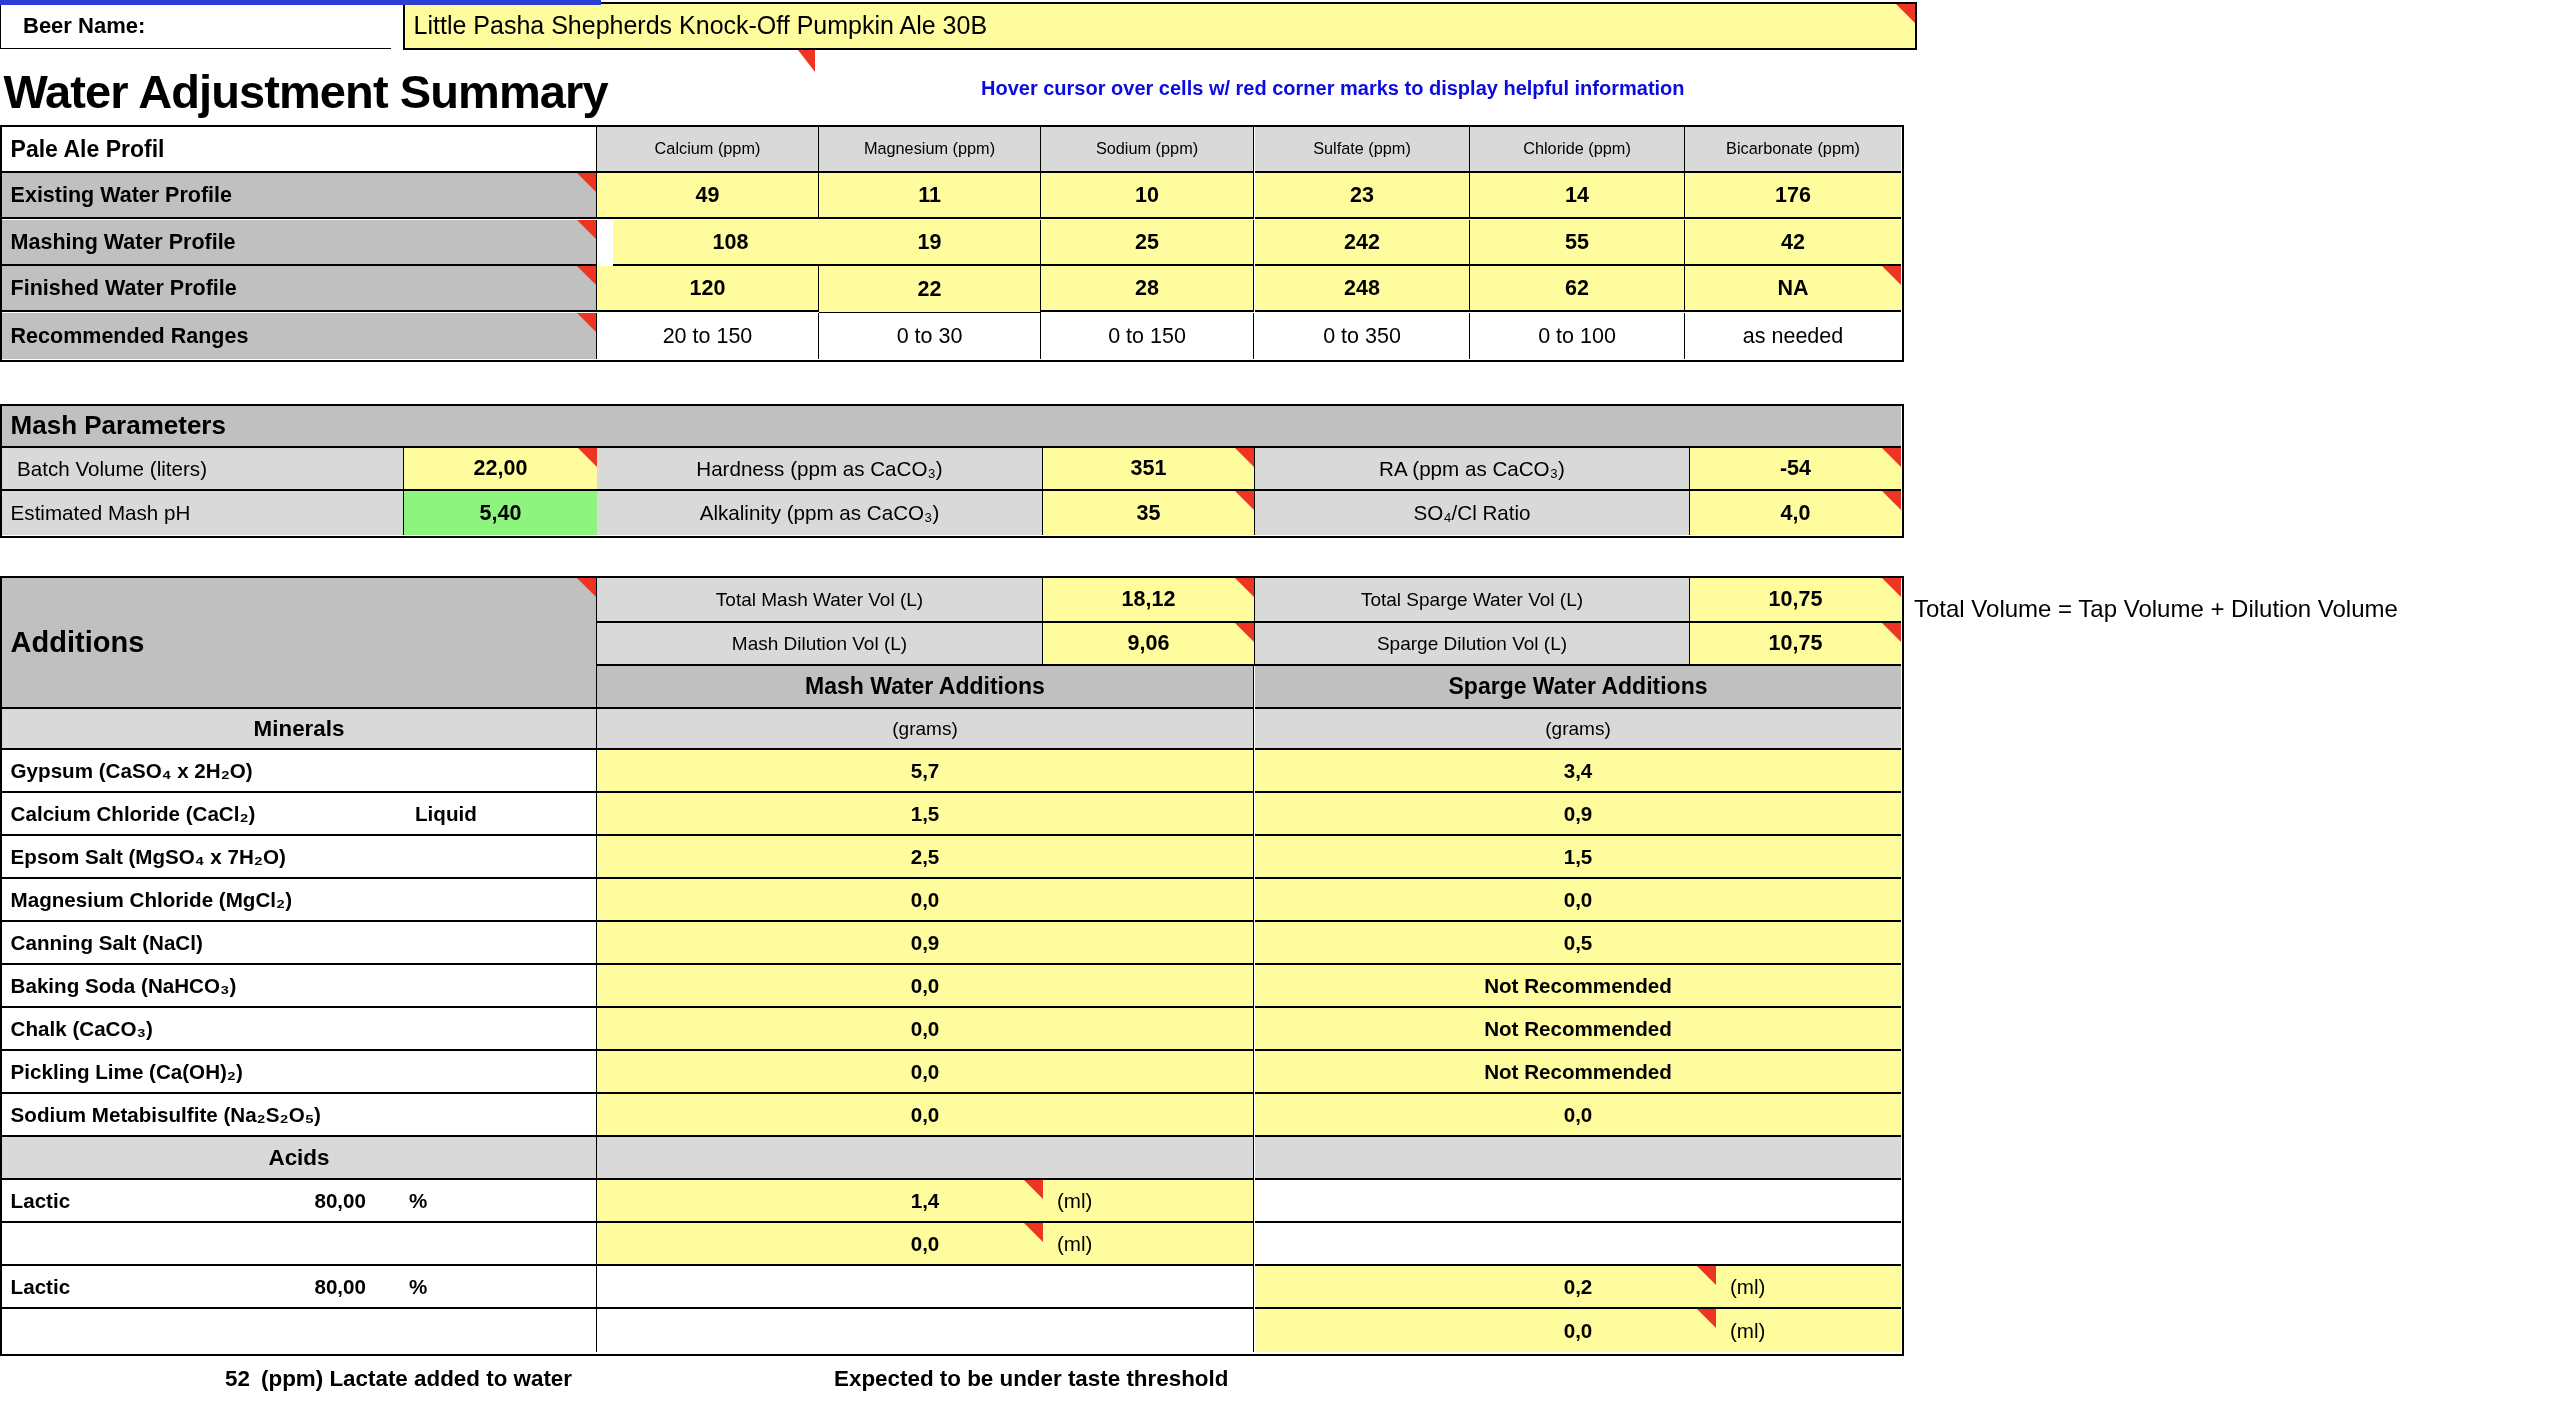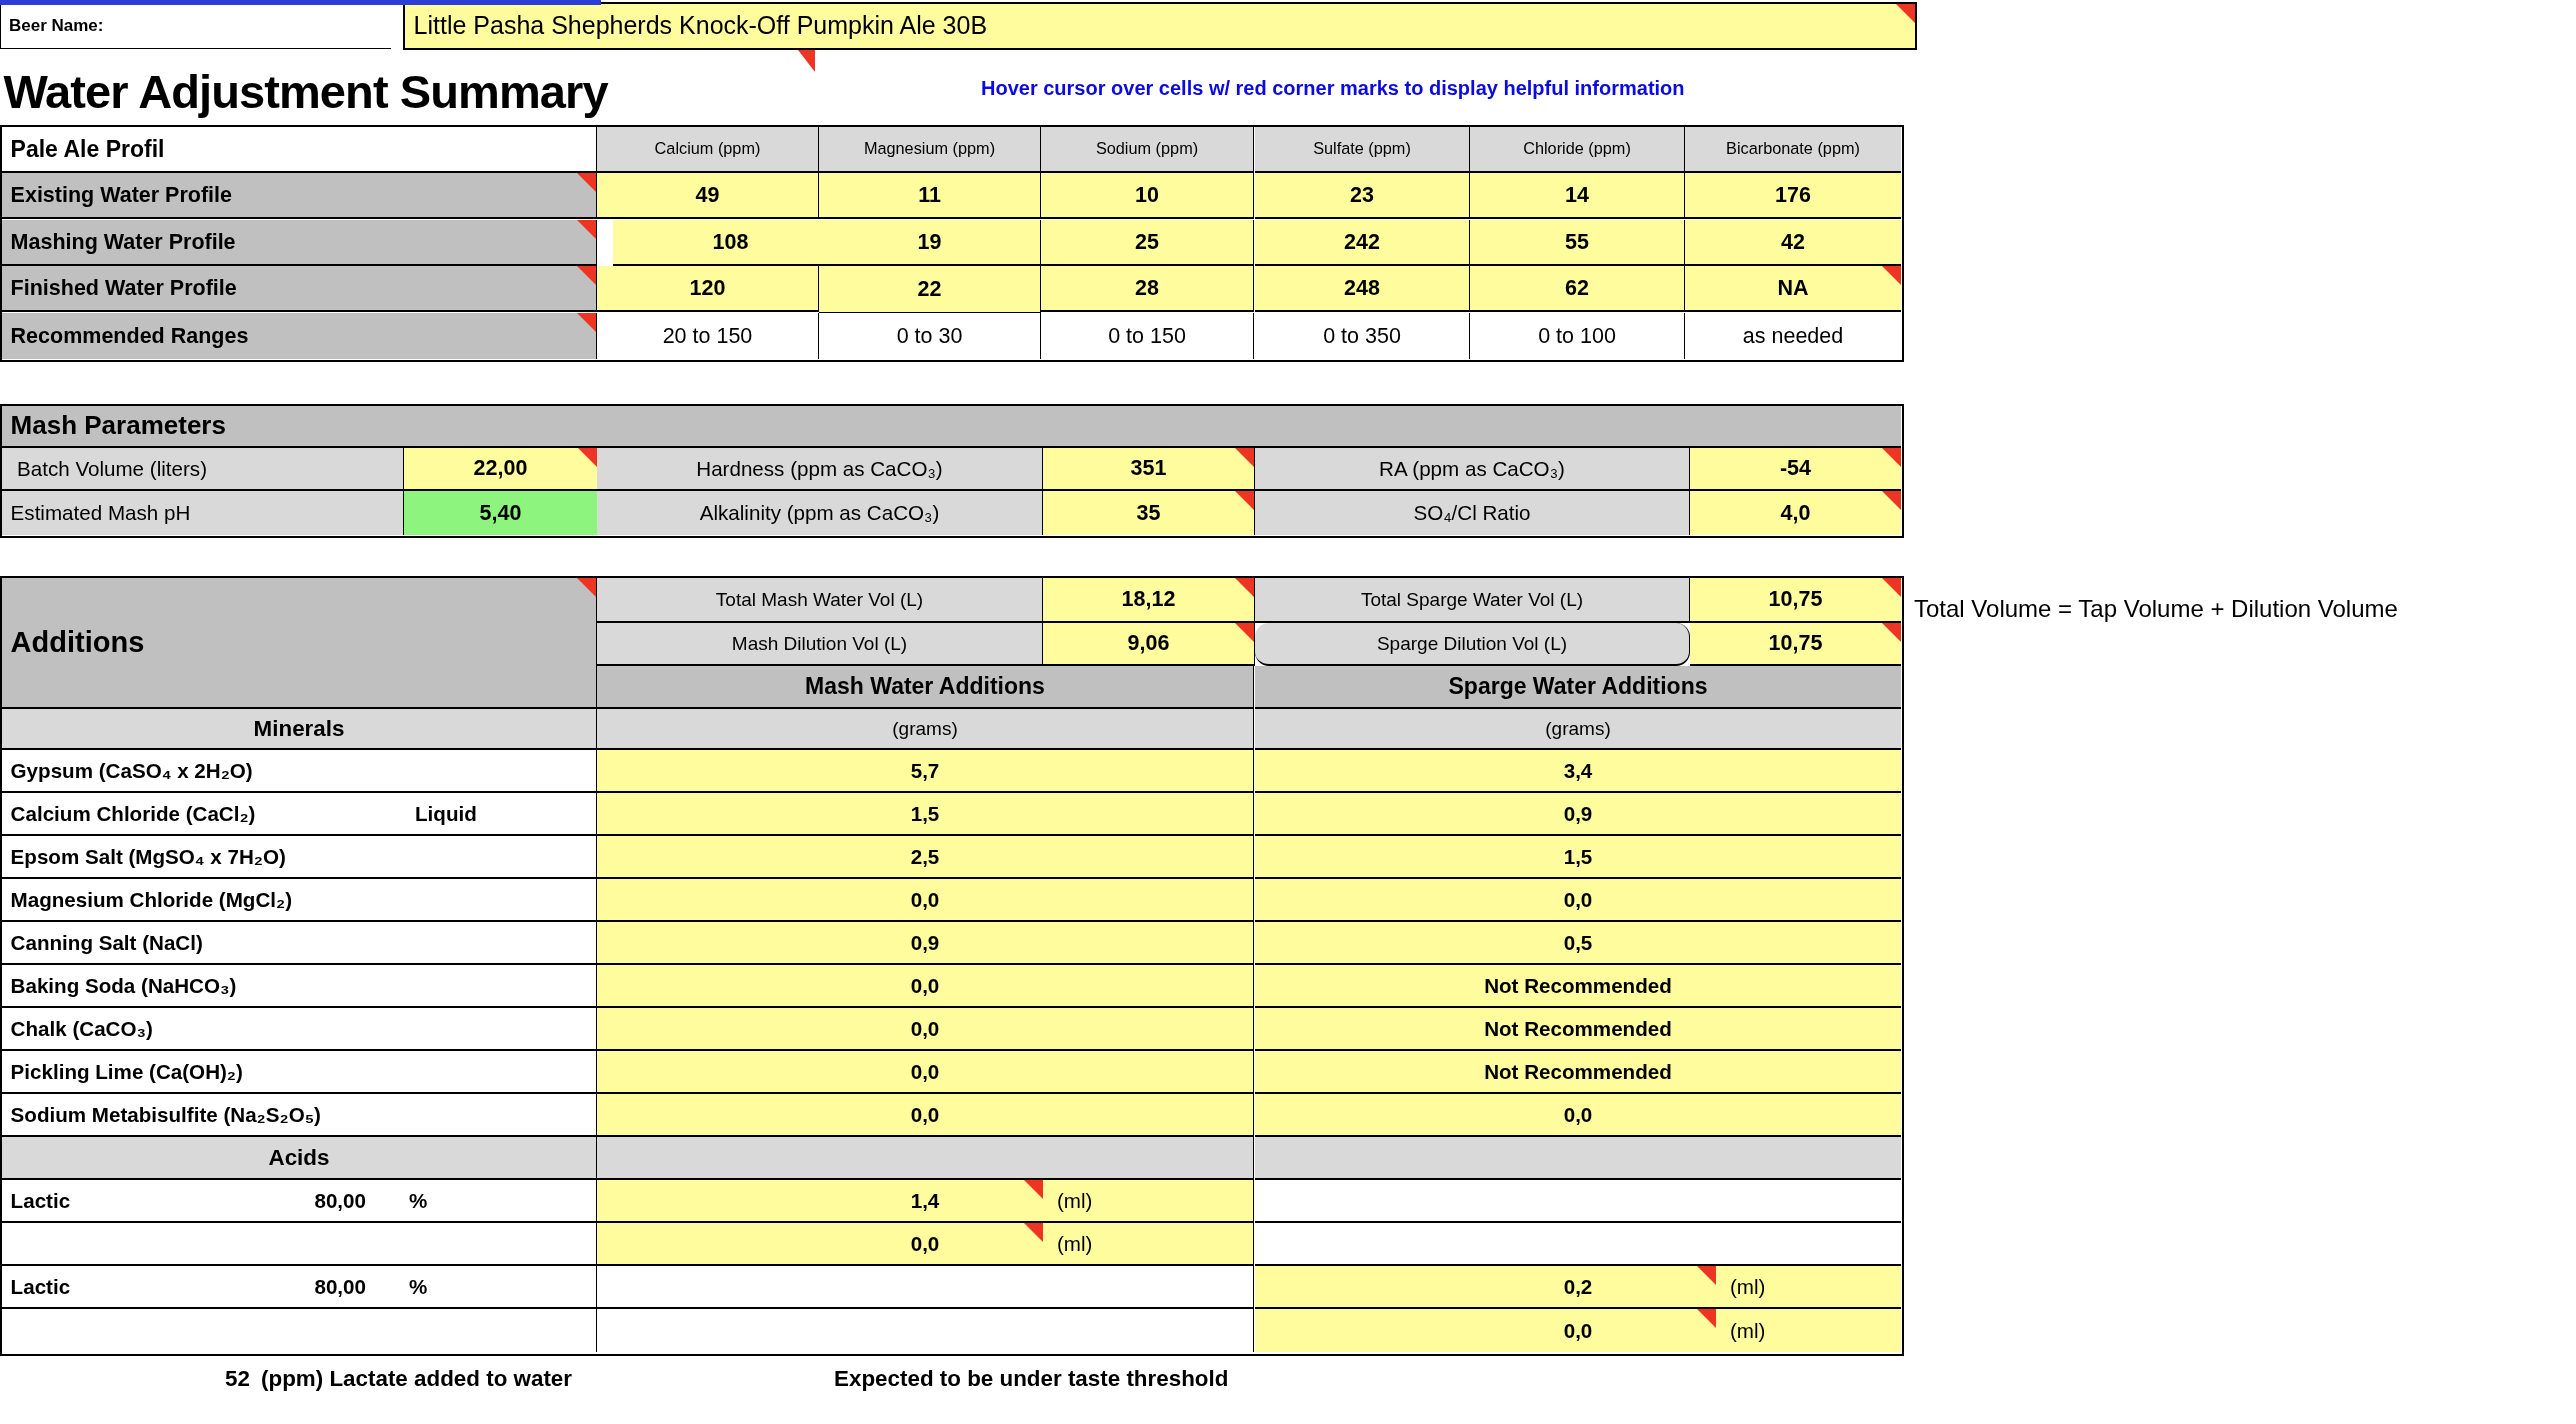--- a/index.html
+++ b/index.html
@@ -19,21 +19,21 @@
           border-top:19px solid var(--red);border-left:19px solid transparent;pointer-events:none;}
   .corner.atpos{right:auto;}
   .bg-yellow{background:var(--yellow)}
   .bg-green{background:var(--green)}
   .bg-gray{background:var(--gray)}
   .bg-lgray{background:var(--lgray)}
   .bg-white{background:#fff}
   #blue-bar{position:absolute;left:0;top:0;width:601px;height:5.2px;background:var(--blue);z-index:5;}
   #beer-label{position:absolute;left:0;top:3.4px;width:391px;height:46px;background:#fff;
     border-left:1.7px solid #000;border-bottom:1.7px solid #000;box-sizing:border-box;
-    display:flex;align-items:center;padding-left:8px;font-size:17px;font-weight:bold;}
+    display:flex;align-items:center;padding-left:22px;font-size:22px;font-weight:bold;}
   #beer-value{position:absolute;left:403px;top:1.7px;width:1514px;height:48px;background:var(--yellow);
     border:2.6px solid #000;box-sizing:border-box;display:flex;align-items:center;padding-left:8.6px;font-size:25px;}
   #beer-downtri{position:absolute;left:798px;top:50px;width:0;height:0;
     border-top:22.4px solid var(--red);border-left:17px solid transparent;}
   #page-title{position:absolute;left:3.4px;top:64px;font-size:47px;font-weight:bold;letter-spacing:-0.9px;}
   #hint{position:absolute;left:981px;top:77px;font-size:20px;font-weight:bold;color:var(--bluetext);}
   #side-note{position:absolute;left:1914px;top:595px;font-size:24px;}
   #footer{position:absolute;left:0;top:1366px;width:1899px;height:29px;font-size:22.4px;font-weight:bold;}
   #footer .fv{position:absolute;left:0;top:0;width:250px;text-align:right;display:block;}
   #footer .ft{position:absolute;left:261px;top:0;}
@@ -239,21 +239,21 @@
         <span>10,75</span>
         <i class="corner"></i>
       </div>
       <div class="cell ctr f22 bg-lgray" style="left: 595px; top: 45px; width: 446px; height: 43px;">
         <span>Mash Dilution Vol (L)</span>
       </div>
       <div class="cell ctr b f25 bg-yellow" style="left: 1041px; top: 45px; width: 212px; height: 43px;">
         <span>9,06</span>
         <i class="corner"></i>
       </div>
-      <div class="cell ctr f22 bg-lgray" style="left: 1253px; top: 45px; width: 435px; height: 43px; border-radius: 14px;">
+      <div class="cell ctr f22 bg-lgray" style="left: 1253px; top: 45px; width: 435px; height: 43px;">
         <span>Sparge Dilution Vol (L)</span>
       </div>
       <div class="cell ctr b f25 bg-yellow noR" style="left: 1688px; top: 45px; width: 211px; height: 43px;">
         <span>10,75</span>
         <i class="corner"></i>
       </div>
       <div class="cell ctr b f27 bg-gray" style="left: 595px; top: 88px; width: 657px; height: 43px;">
         <span>Mash Water Additions</span>
       </div>
       <div class="cell ctr b f27 bg-gray noR" style="left: 1253px; top: 88px; width: 646px; height: 43px;">

